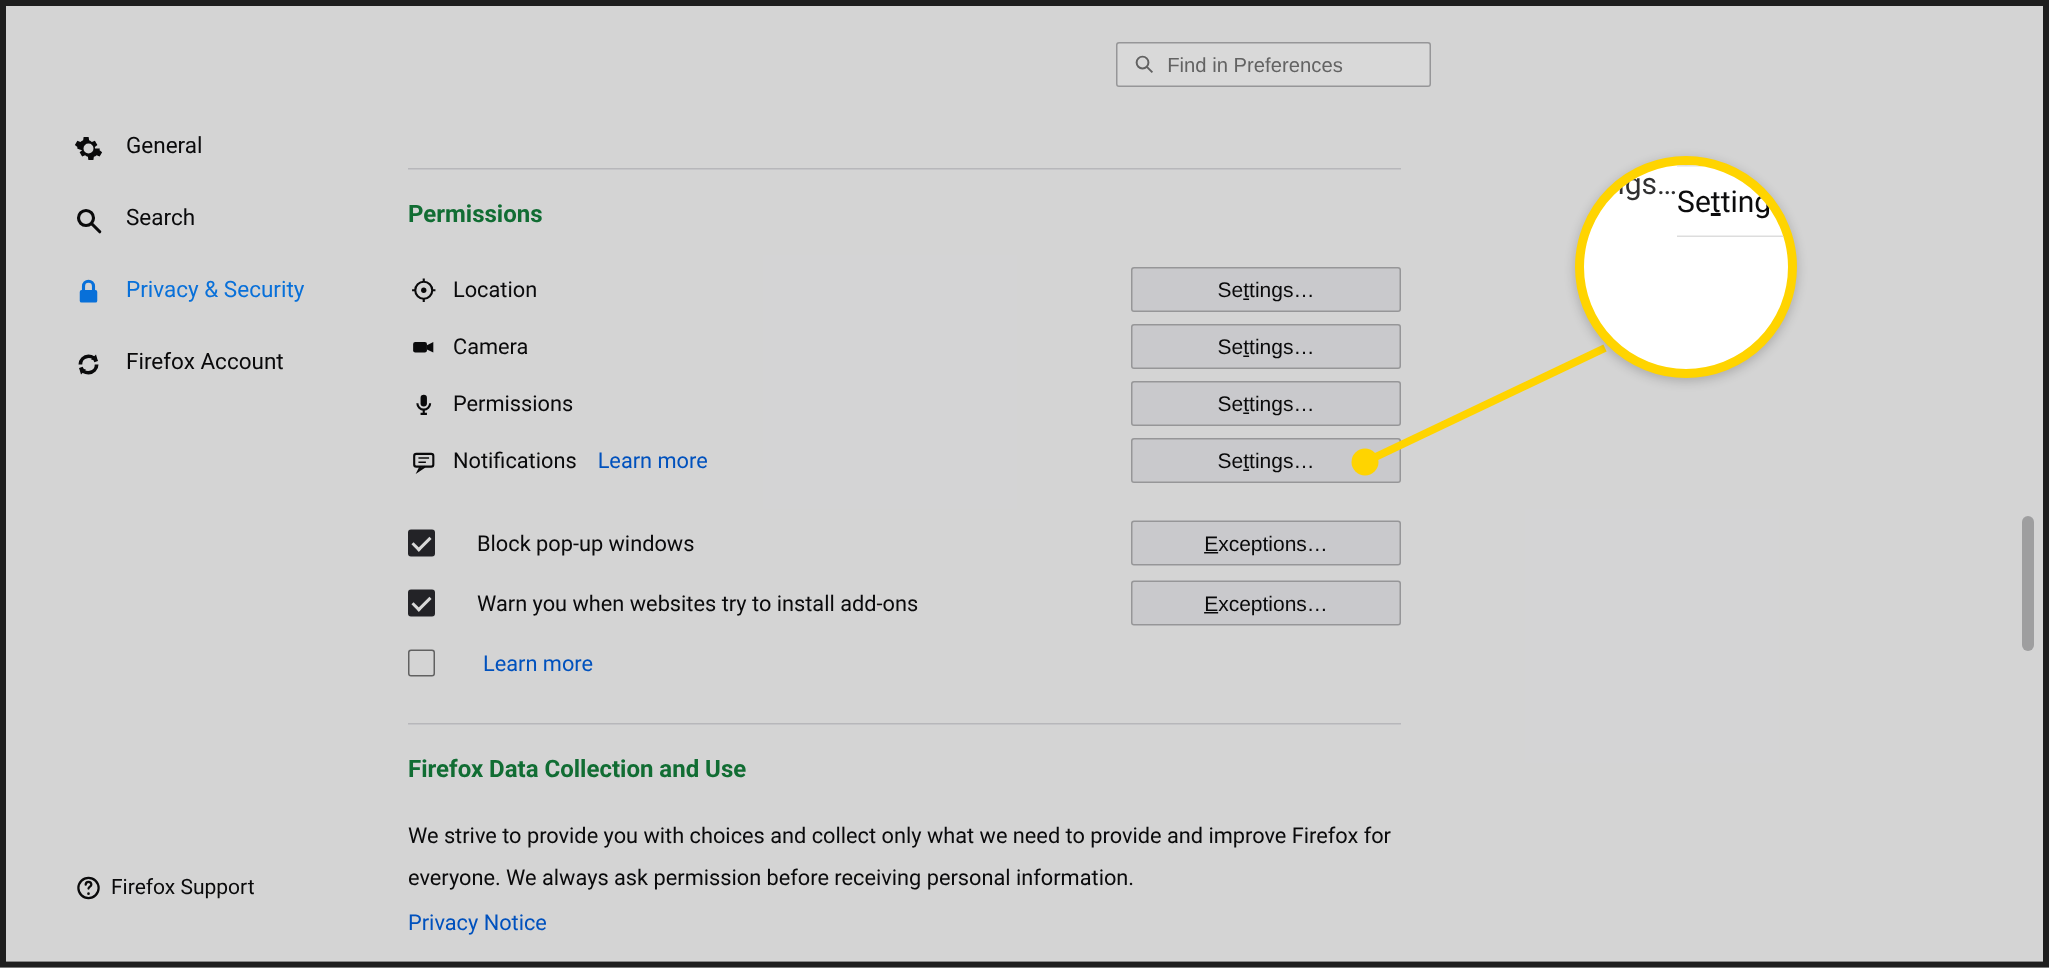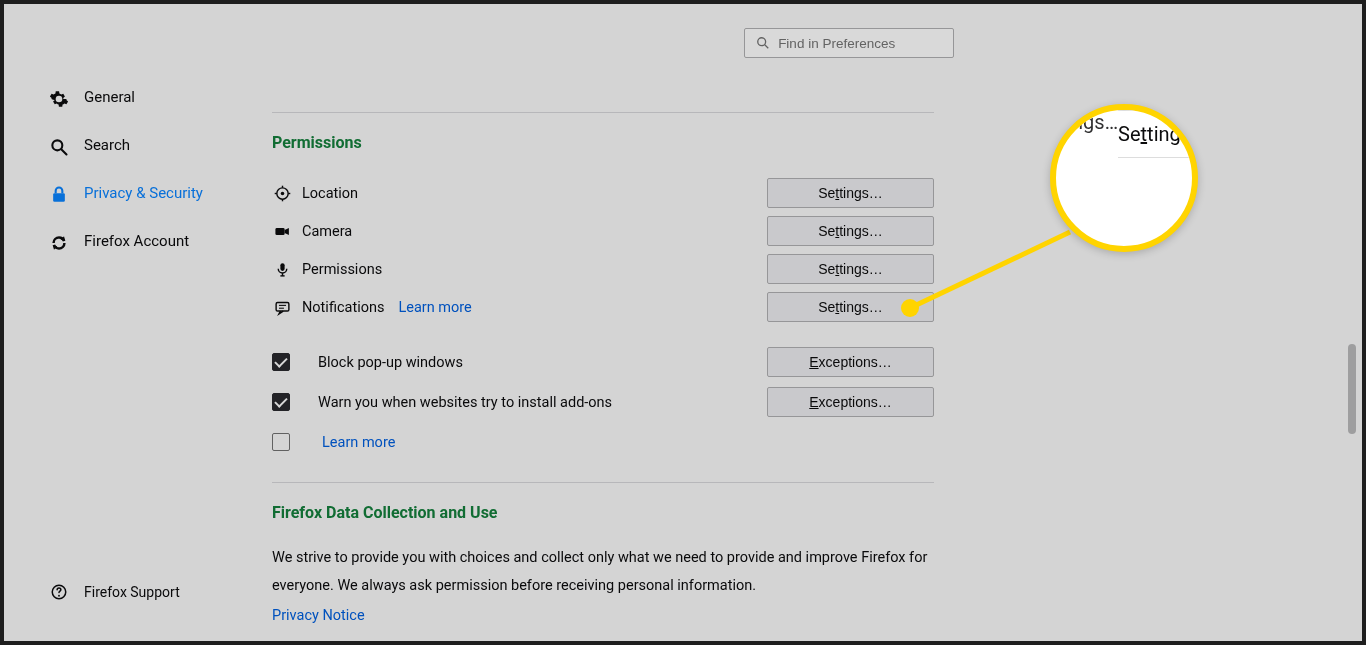--- a/index.html
+++ b/index.html
@@ -66,21 +66,21 @@
   cursor: pointer;
 }
 .side-item.active { color: #0a84ff; }
 .side-icon { width: 22px; height: 22px; display: flex; align-items: center; justify-content: center; }
 .support {
   position: absolute;
   bottom: 38px;
   left: 44px;
   display: flex;
   align-items: center;
-  gap: 14px;
+  gap: 4px;
   font-size: 14px;
   color: #0c0c0d;
   cursor: pointer;
 }
 .content {
   position: absolute;
   top: 0;
   left: 268px;
   width: 662px;
   padding-top: 100px;
@@ -91,21 +91,21 @@
   display: flex;
   align-items: center;
   height: 38px;
   gap: 10px;
 }
 .perm-icon { width: 20px; height: 20px; display: flex; align-items: center; justify-content: center; }
 .perm-label { font-size: 14.5px; color: #0c0c0d; }
 .learn-link { font-size: 14.5px; color: #0060df; cursor: pointer; margin-left: 4px; }
 .settings-btn {
   margin-left: auto;
-  width: 167px;
+  width: 180px;
   height: 30px;
   background: #ededf0;
   border: 1px solid #b1b1b3;
   border-radius: 2px;
   font-size: 14px;
   color: #0c0c0d;
   cursor: pointer;
   text-align: center;
 }
 .settings-btn .u { text-decoration: underline; }

